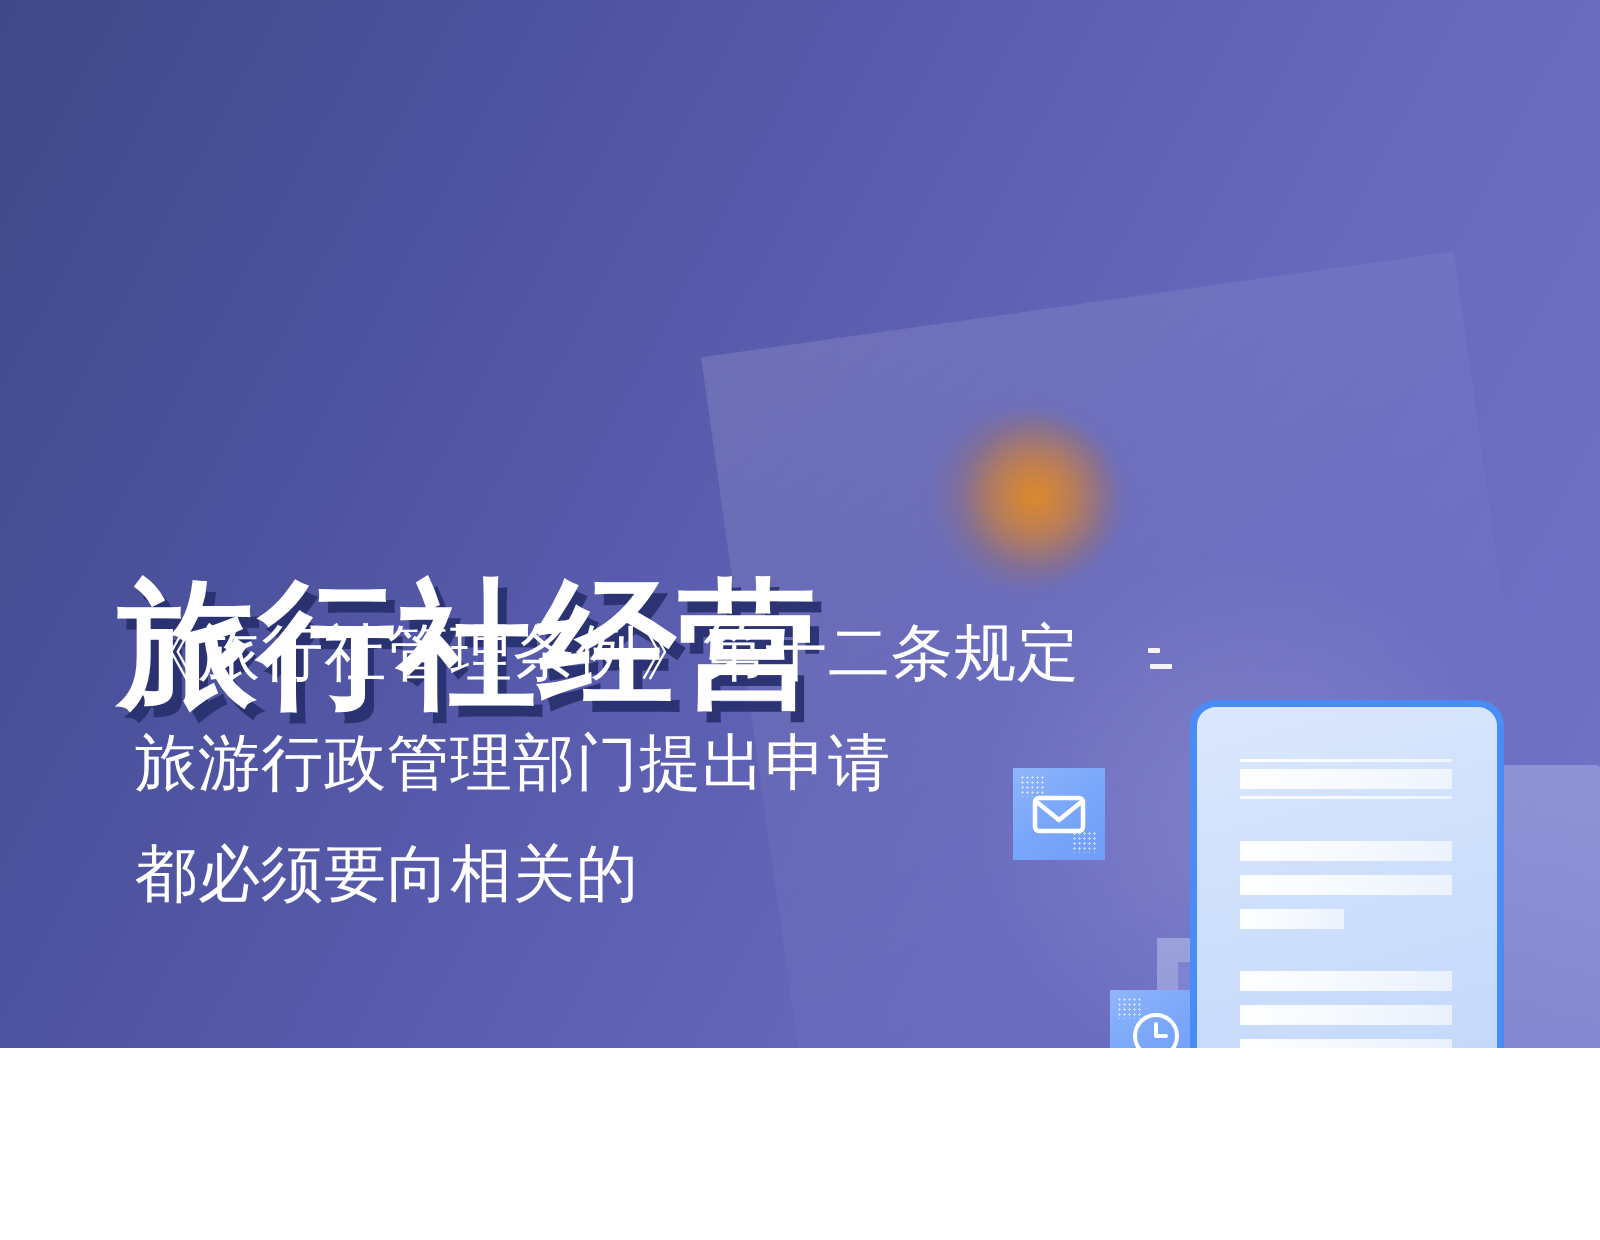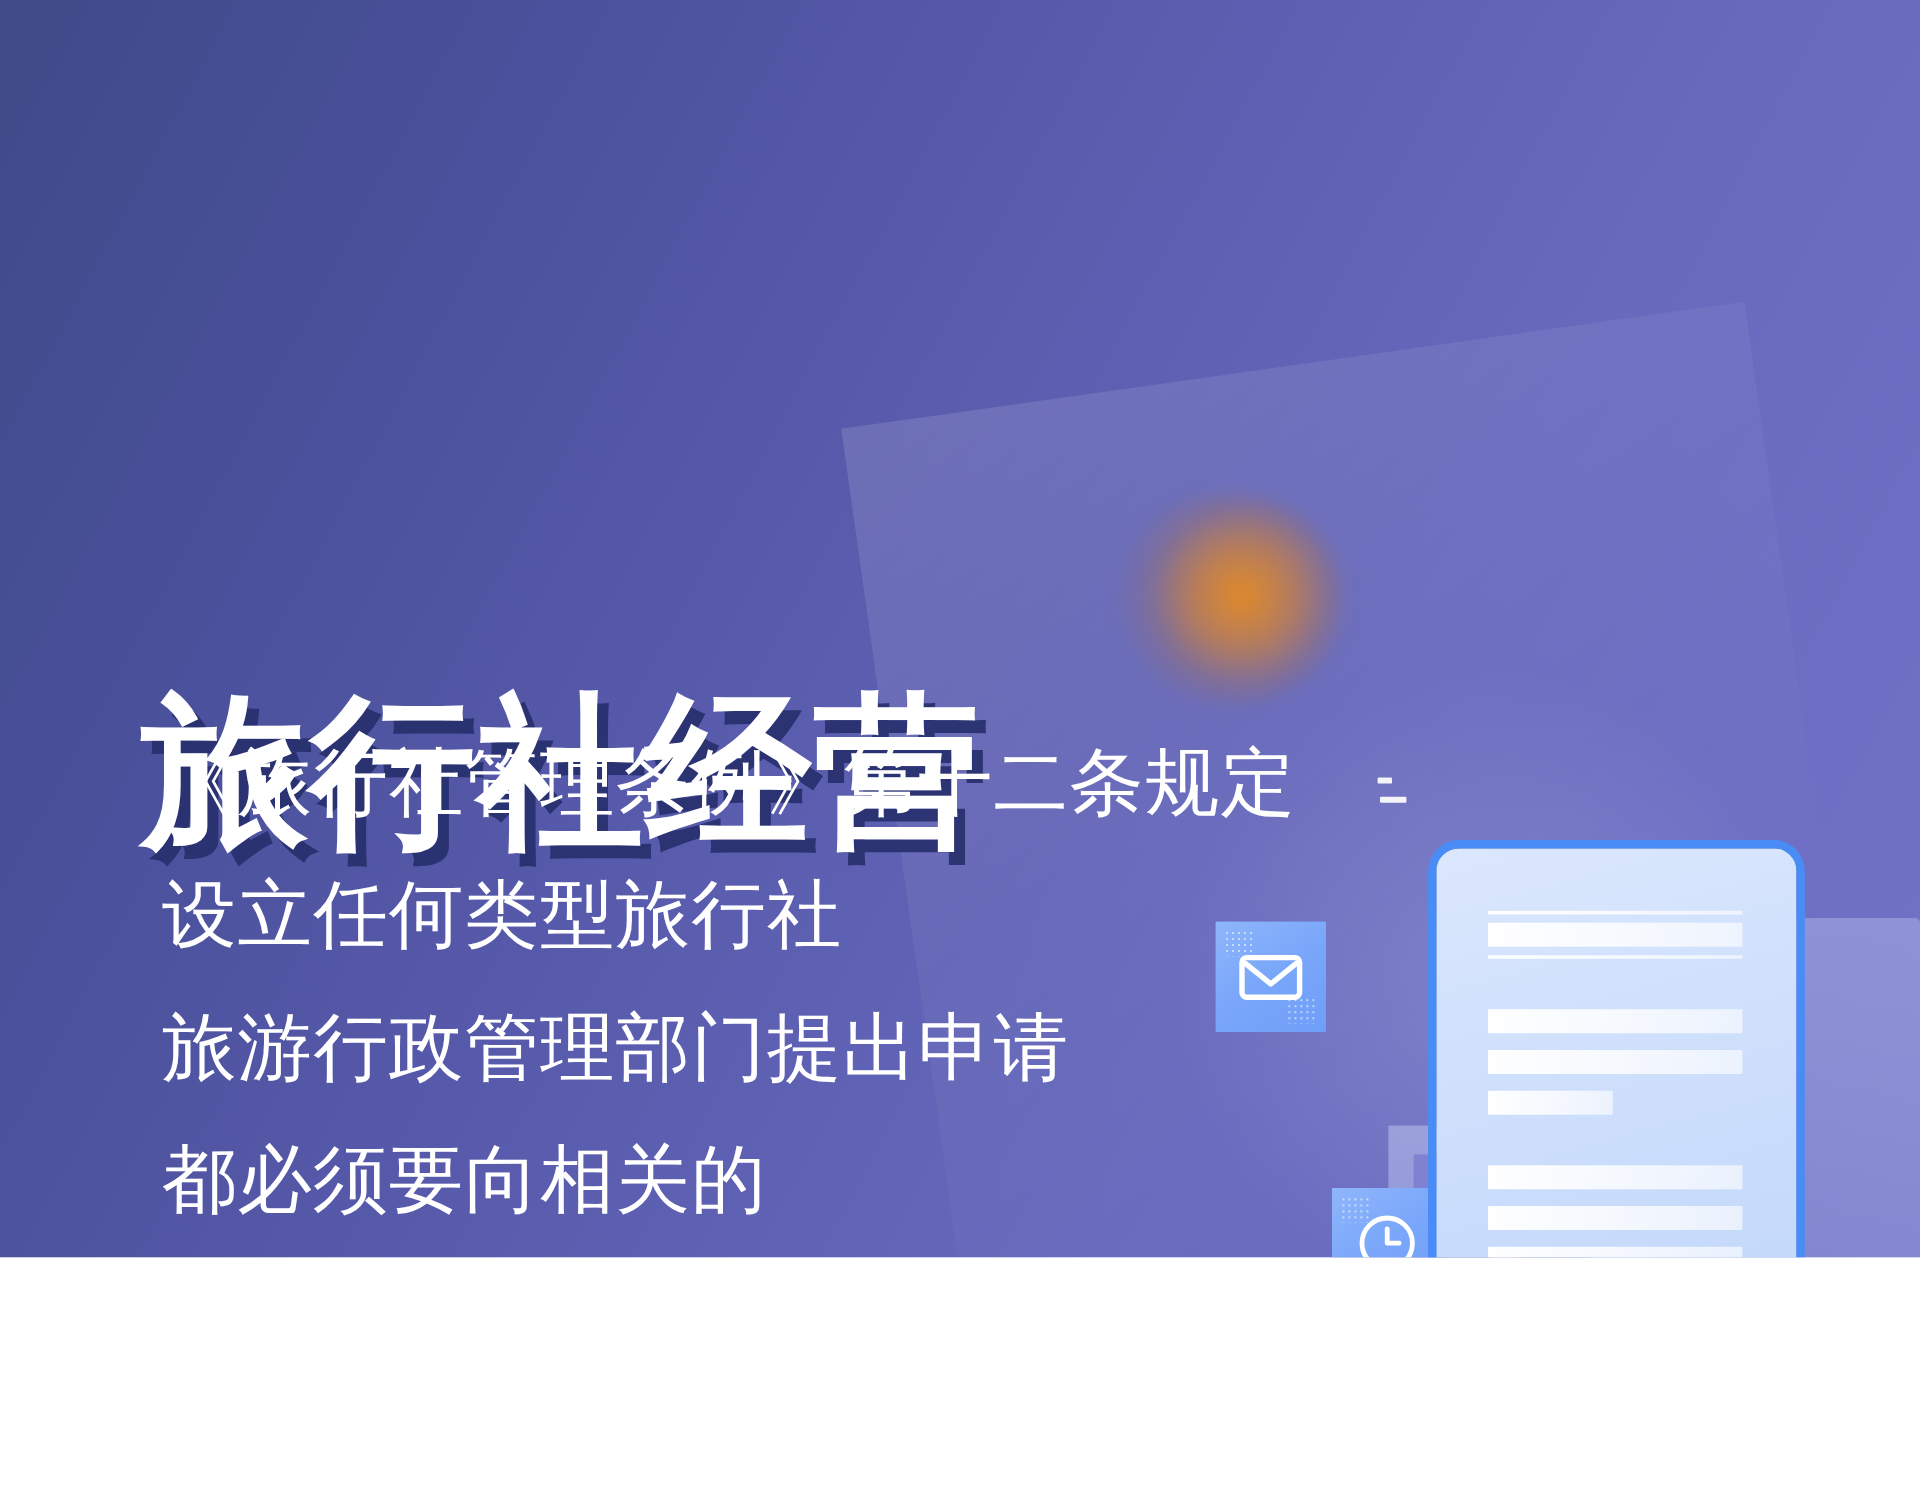--- a/index.html
+++ b/index.html
@@ -216,21 +216,20 @@
   <div class="bg-glow-soft"></div>
   <div class="bg-glow-orange"></div>
 
   <div class="headline">
     <span class="hl-line hl-line-1">旅行社经营</span>
     <span class="hl-line hl-line-2">许可证（国内）</span>
   </div>
 
   <div class="body-copy">
     <span class="copy-line">《旅行社管理条例》第十二条规定</span>
-    <span class="copy-line">设立任何类型旅行社</span>
     <span class="copy-line">旅游行政管理部门提出申请</span>
     <span class="copy-line">都必须要向相关的</span>
   </div>
 
   <div class="illustration">
 
     <div class="accent-mark accent-a"></div>
     <div class="accent-mark accent-b"></div>
 
     <div class="back-panel"></div>

